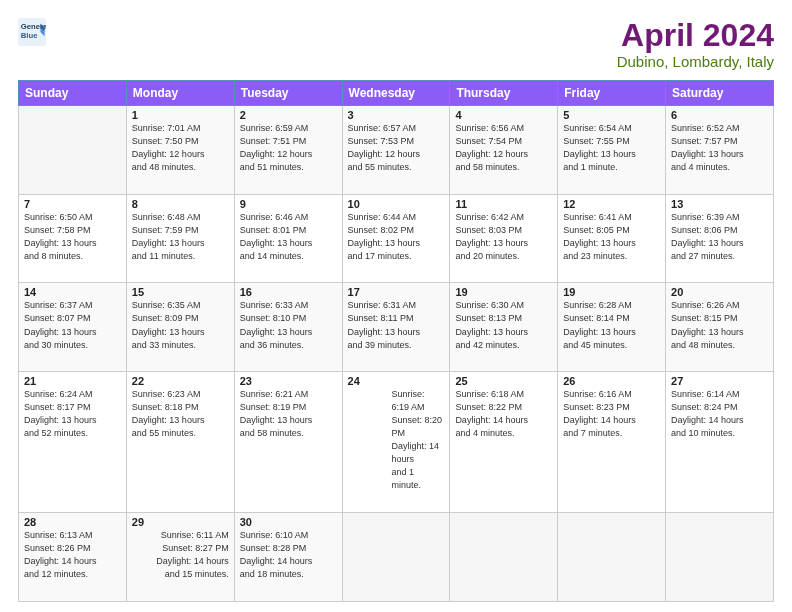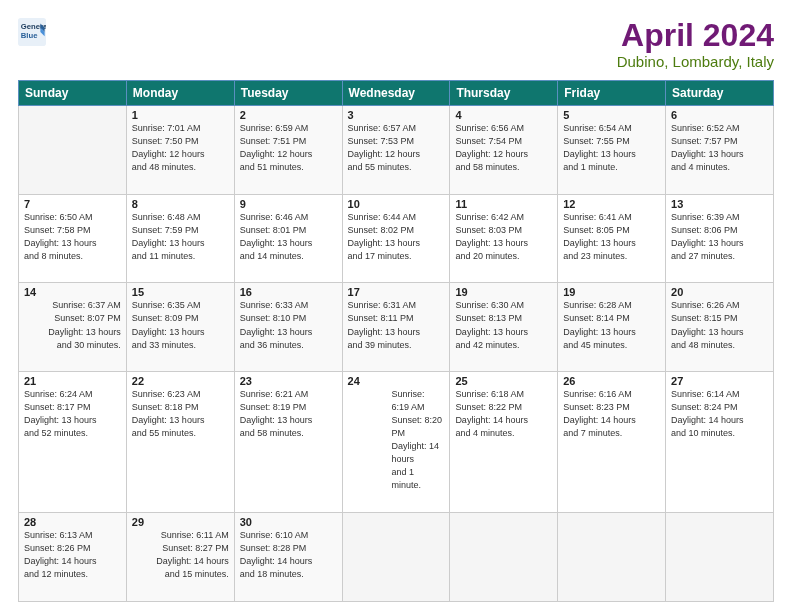--- a/index.html
+++ b/index.html
@@ -44,21 +44,21 @@
     .subtitle {
       font-size: 15px;
       color: #4d7c0f;
     }
     .calendar-table {
       width: 100%;
       border-collapse: collapse;
       flex: 1;
     }
     .calendar-table thead tr th {
-      background-color: #0f766e;
+      background-color: #8b5cf6;
       color: #fff;
       font-size: 12px;
       font-weight: bold;
       padding: 5px 6px;
       text-align: left;
       border: 1px solid #5a8fc0;
     }
     .calendar-table tbody tr td {
       border: 1px solid #ccc;
       vertical-align: top;
@@ -218,21 +218,21 @@
             <span class="day-num">13</span>
             <div class="day-info" style="white-space: pre-line;">Sunrise: 6:39 AM
 Sunset: 8:06 PM
 Daylight: 13 hours
 and 27 minutes.</div>
           </td>
         </tr>
         <tr>
           <td>
             <span class="day-num">14</span>
-            <div class="day-info" style="white-space: pre-line; text-align: right;">Sunrise: 6:37 AM
+            <div class="day-info" style="white-space: pre-line;">Sunrise: 6:37 AM
 Sunset: 8:07 PM
 Daylight: 13 hours
 and 30 minutes.</div>
           </td>
           <td>
             <span class="day-num">15</span>
             <div class="day-info" style="white-space: pre-line;">Sunrise: 6:35 AM
 Sunset: 8:09 PM
 Daylight: 13 hours
 and 33 minutes.</div>

